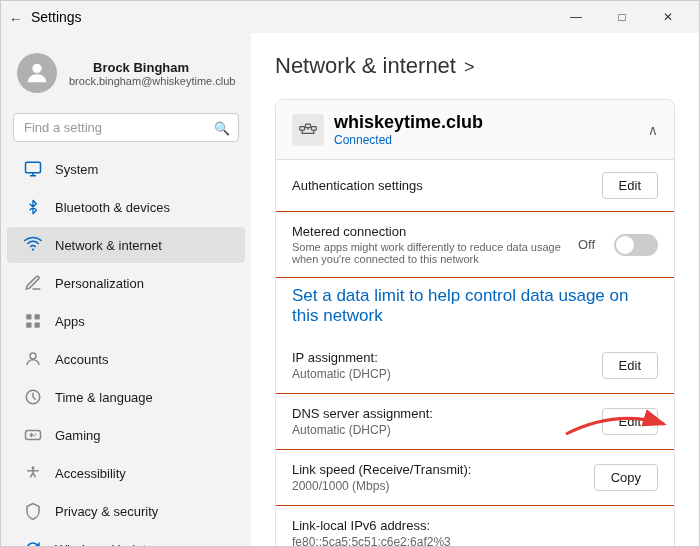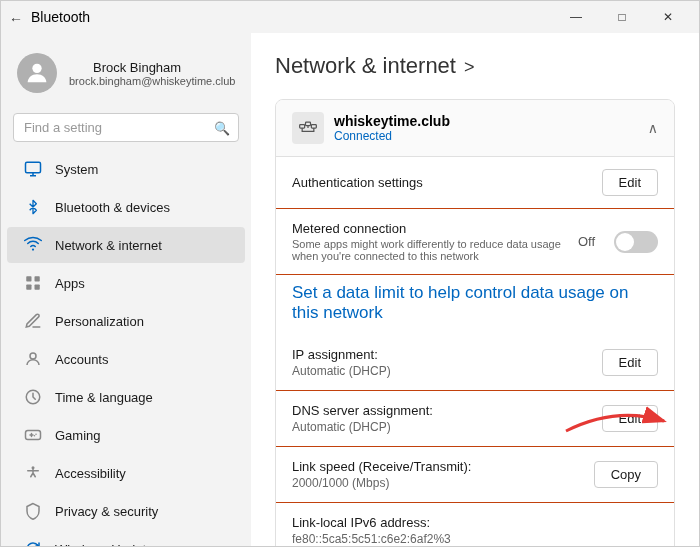--- a/index.html
+++ b/index.html
@@ -14,21 +14,21 @@
 
     .content { display: flex; flex: 1; overflow: hidden; }
 
     
     .sidebar { width: 250px; background: #f3f3f3; flex-shrink: 0; display: flex; flex-direction: column; padding: 8px 0; overflow-y: auto; }
     .sidebar-profile { display: flex; align-items: center; gap: 12px; padding: 12px 16px; }
     .avatar { width: 40px; height: 40px; border-radius: 50%; background: #ccc; overflow: hidden; display: flex; align-items: center; justify-content: center; flex-shrink: 0; }
     .avatar-icon { width: 40px; height: 40px; background: #b0b0b0; border-radius: 50%; display: flex; align-items: center; justify-content: center; }
     .avatar-icon svg { width: 28px; height: 28px; }
     .profile-info { display: flex; flex-direction: column; }
-    .profile-name { font-weight: 400; font-size: 13px; color: #1a1a1a; padding-left: 24px; }
+    .profile-name { font-weight: 700; font-size: 13px; color: #1a1a1a; padding-left: 24px; }
     .profile-email { font-size: 11px; color: #555; }
 
     .search-box { margin: 8px 12px; position: relative; }
     .search-input { width: 100%; padding: 6px 30px 6px 10px; border: 1px solid #ccc; border-radius: 4px; font-size: 13px; background: #fff; color: #333; }
     .search-input::placeholder { color: #999; }
     .search-icon { position: absolute; right: 8px; top: 50%; transform: translateY(-50%); color: #666; font-size: 13px; }
 
     .nav-item { display: flex; align-items: center; gap: 12px; padding: 8px 16px; cursor: pointer; border-radius: 4px; margin: 1px 6px; color: #1a1a1a; font-size: 13px; }
     .nav-item.active { background: #e0e0e0; font-weight: 500; }
     .nav-icon { width: 20px; height: 20px; display: flex; align-items: center; justify-content: center; flex-shrink: 0; }
@@ -37,21 +37,21 @@
     .main { flex: 1; background: #fff; overflow-y: auto; padding: 20px 24px; }
     .page-header { display: flex; align-items: baseline; gap: 8px; margin-bottom: 20px; }
     .page-header-parent { font-size: 22px; color: #333; font-weight: 400; }
     .page-header-chevron { font-size: 18px; color: #333; }
     .page-header-current { font-size: 26px; font-weight: 600; color: #1a1a1a; }
 
     .card { border: 1px solid #e0e0e0; border-radius: 8px; margin-bottom: 12px; overflow: hidden; }
     .card-header { display: flex; align-items: center; justify-content: space-between; padding: 12px 16px; background: #fafafa; border-bottom: 1px solid #e0e0e0; }
     .card-header-info { display: flex; align-items: center; gap: 10px; }
     .card-icon { width: 32px; height: 32px; display: flex; align-items: center; justify-content: center; background: #e8e8e8; border-radius: 4px; }
-    .card-title-block .site-name { font-weight: 600; font-size: 14px; text-align: right; }
+    .card-title-block .site-name { font-weight: 600; font-size: 18px; text-align: right; }
     .card-title-block .connected { font-size: 12px; color: #0067c0; }
     .chevron-up { color: #666; font-size: 14px; }
 
     .card-body { padding: 0; }
     .setting-row { display: flex; align-items: center; justify-content: space-between; padding: 12px 16px; border-bottom: 1px solid #c2410c; }
     .setting-row:last-child { border-bottom: none; }
     .setting-label { font-size: 13px; font-weight: 500; color: #1a1a1a; }
     .setting-desc { font-size: 11px; color: #666; max-width: 300px; margin-top: 2px; }
     .btn { padding: 5px 16px; border: 1px solid #ccc; border-radius: 4px; background: #fff; cursor: pointer; font-size: 13px; color: #1a1a1a; white-space: nowrap; }
 
@@ -71,21 +71,21 @@
 
   </style>
 </head>
 <body>
 
 <div class="window">
 
   <div class="titlebar">
     <div class="titlebar-left">
       <span style="cursor:pointer; color:#333; font-size:14px;">←</span>
-      <span>Bluetooth</span>
+      <span>Settings</span>
     </div>
     <div class="titlebar-controls">
       <button class="titlebar-btn">—</button>
       <button class="titlebar-btn">□</button>
       <button class="titlebar-btn close">✕</button>
     </div>
   </div>
 
   <div class="content">
 
@@ -135,36 +135,36 @@
               <path d="M5 10s3-3 7-3 7 3 7 3" stroke="#0067c0" stroke-width="2" stroke-linecap="round"></path>
               <path d="M9 14s1.5-1.5 3-1.5 3 1.5 3 1.5" stroke="#0067c0" stroke-width="2" stroke-linecap="round"></path>
               <circle cx="12" cy="18" r="1.5" fill="#0067c0"></circle>
             </svg>
         </div>
         <span>Network &amp; internet</span>
       </div>
       <div class="nav-item">
         <div class="nav-icon">
           <svg width="18" height="18" viewBox="0 0 24 24" fill="none">
+              <path d="M12 20h9" stroke="#888" stroke-width="2" stroke-linecap="round"></path>
+              <path d="M16.5 3.5a2.121 2.121 0 013 3L7 19l-4 1 1-4L16.5 3.5z" stroke="#888" stroke-width="2"></path>
+            </svg>
+        </div>
+        <span>Personalization</span>
+      </div>
+      <div class="nav-item">
+        <div class="nav-icon">
+          <svg width="18" height="18" viewBox="0 0 24 24" fill="none">
               <rect x="3" y="3" width="7" height="7" rx="1" fill="#888"></rect>
               <rect x="14" y="3" width="7" height="7" rx="1" fill="#888"></rect>
               <rect x="3" y="14" width="7" height="7" rx="1" fill="#888"></rect>
               <rect x="14" y="14" width="7" height="7" rx="1" fill="#888"></rect>
             </svg>
         </div>
         <span>Apps</span>
-      </div>
-      <div class="nav-item">
-        <div class="nav-icon">
-          <svg width="18" height="18" viewBox="0 0 24 24" fill="none">
-              <path d="M12 20h9" stroke="#888" stroke-width="2" stroke-linecap="round"></path>
-              <path d="M16.5 3.5a2.121 2.121 0 013 3L7 19l-4 1 1-4L16.5 3.5z" stroke="#888" stroke-width="2"></path>
-            </svg>
-        </div>
-        <span>Personalization</span>
       </div>
       <div class="nav-item">
         <div class="nav-icon">
           <svg width="18" height="18" viewBox="0 0 24 24" fill="none">
               <circle cx="12" cy="8" r="4" stroke="#888" stroke-width="2"></circle>
               <path d="M4 20c0-4 3.6-7 8-7s8 3 8 7" stroke="#888" stroke-width="2"></path>
             </svg>
         </div>
         <span>Accounts</span>
       </div>

